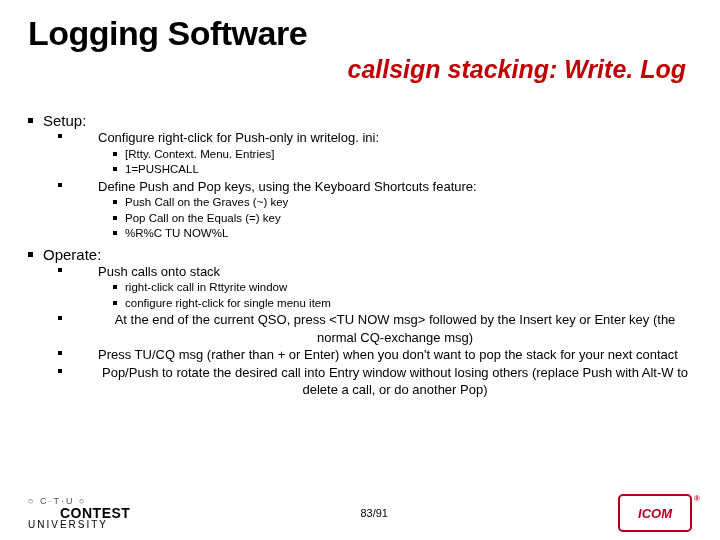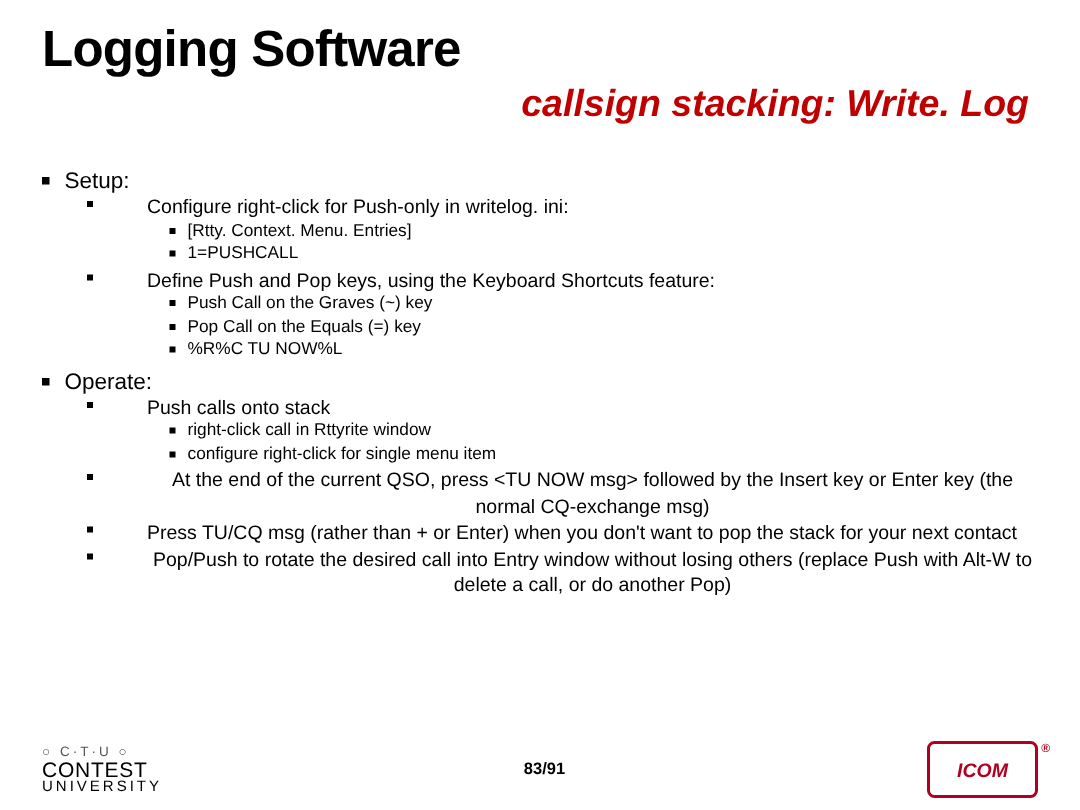--- a/index.html
+++ b/index.html
@@ -48,23 +48,23 @@
   .footer {
     position: absolute;
     left: 0; right: 0; bottom: 8px;
     display: flex;
     align-items: center;
     justify-content: space-between;
     padding: 0 28px;
   }
   .ctu-logo { font-size: 0; line-height: 1; }
   .ctu-top { font-size: 9px; letter-spacing: 2px; color:#555; }
-  .ctu-main { font-size: 14px; font-weight: normal; letter-spacing: 0.5px; }
+  .ctu-main { font-size: 14px; font-weight: bold; letter-spacing: 0.5px; margin-left: 32px; }
   .ctu-sub { font-size: 10px; letter-spacing: 2px; }
-  .pagenum { font-size: 11px; text-align:center; flex:1;font-weight:bold; }
+  .pagenum { font-size: 11px; text-align:center; flex:1; }
   .icom {
     width: 74px; height: 38px;
     border: 2px solid #b00020;
     border-radius: 5px;
     display:flex; align-items:center; justify-content:center;
     color:#b00020; font-weight:bold; font-size:13px; font-style:italic;
     position: relative;
   }
   .icom .reg {
     position:absolute; top:-2px; right:-10px; font-size:8px; font-style:normal;

